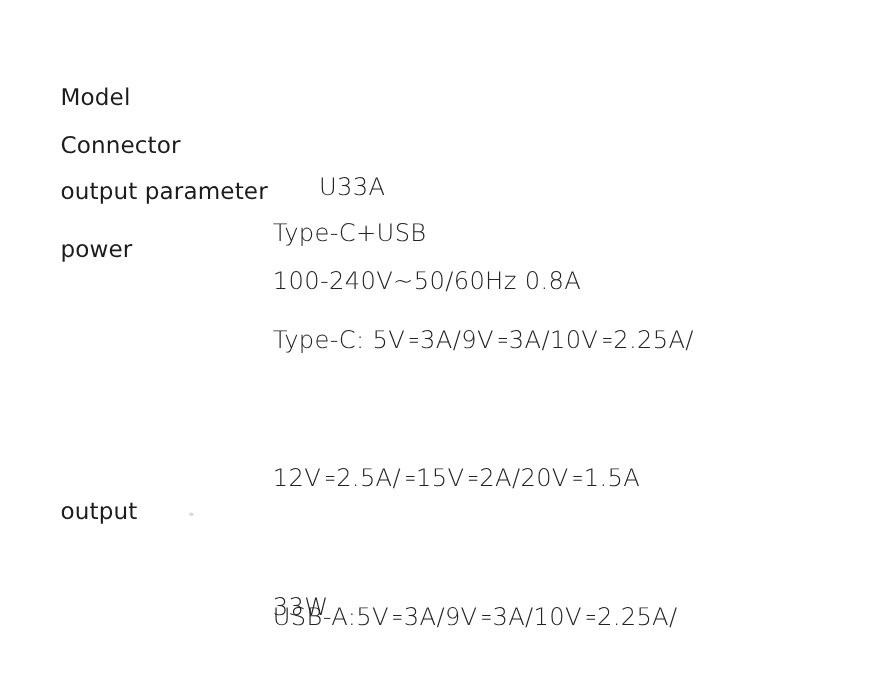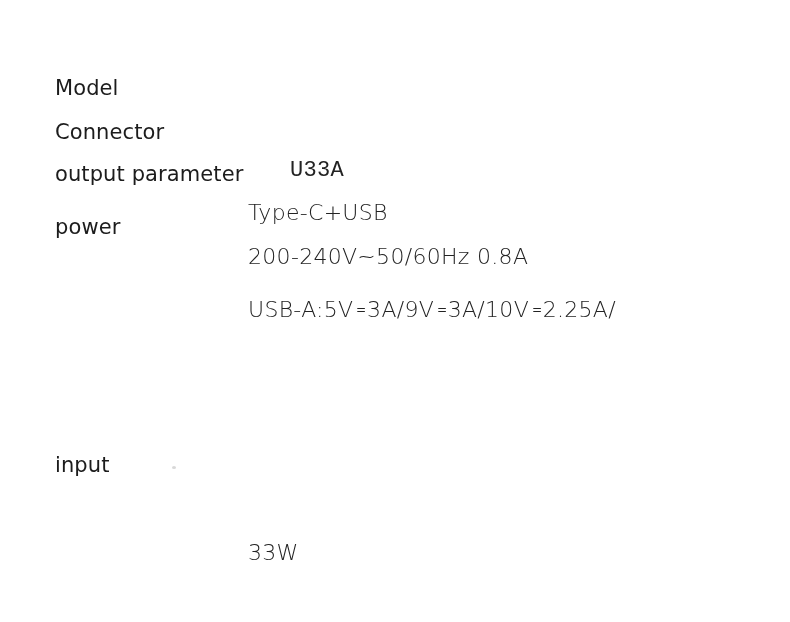--- a/index.html
+++ b/index.html
@@ -52,21 +52,20 @@
     font-size: 22px;
     font-weight: 300;
     letter-spacing: 0.3px;
     white-space: pre;
     line-height: 42px;
     color: #232323;
   }
 
   .spec-values.indented {
     left: 290px;
-    font-family: Liberation Mono, monospace;
   }
 
   .val-line {
     display: block;
     white-space: pre;
   }
 
   
   .dc {
     display: inline-block;
@@ -101,37 +100,39 @@
   <div class="spec-row">
     <div class="spec-label" style="top:118px;">Connector</div>
     <div class="spec-values" style="top:108px;text-align:center;">
       <span class="val-line">Type-C+USB</span>
     </div>
   </div>
 
   <div class="spec-row">
     <div class="spec-label" style="top:160px;">output parameter</div>
     <div class="spec-values" style="top:152px;">
-      <span class="val-line">200-240V~50/60Hz 0.8A</span>
+      <span class="val-line">100-240V~50/60Hz 0.8A</span>
     </div>
   </div>
 
   <div class="spec-row">
     <div class="spec-label two-line" style="top:212px;">
       <span>power</span><br>
     </div>
     <div class="spec-values" style="top:205px;">
+      <span class="val-line">Type-C: 5V<span class="dc">=</span>3A/9V<span class="dc">=</span>3A/10V<span class="dc">=</span>2.25A/</span>
+      <span class="val-line">12V<span class="dc">=</span>2.5A/<span class="dc">=</span>15V<span class="dc">=</span>2A/20V<span class="dc">=</span>1.5A</span>
       <span class="val-line">USB-A:5V<span class="dc">=</span>3A/9V<span class="dc">=</span>3A/10V<span class="dc">=</span>2.25A/</span>
       
       
       
     </div>
   </div>
 
   <div class="spec-row">
-    <div class="spec-label" style="top:451px;">input</div>
+    <div class="spec-label" style="top:451px;">output</div>
     <div class="spec-values" style="top:448px;">
       <span class="val-line">33W</span>
     </div>
     <div class="artifact" style="left:172px; top:466px;"></div>
   </div>
 
 </div>
 
 </body></html>

